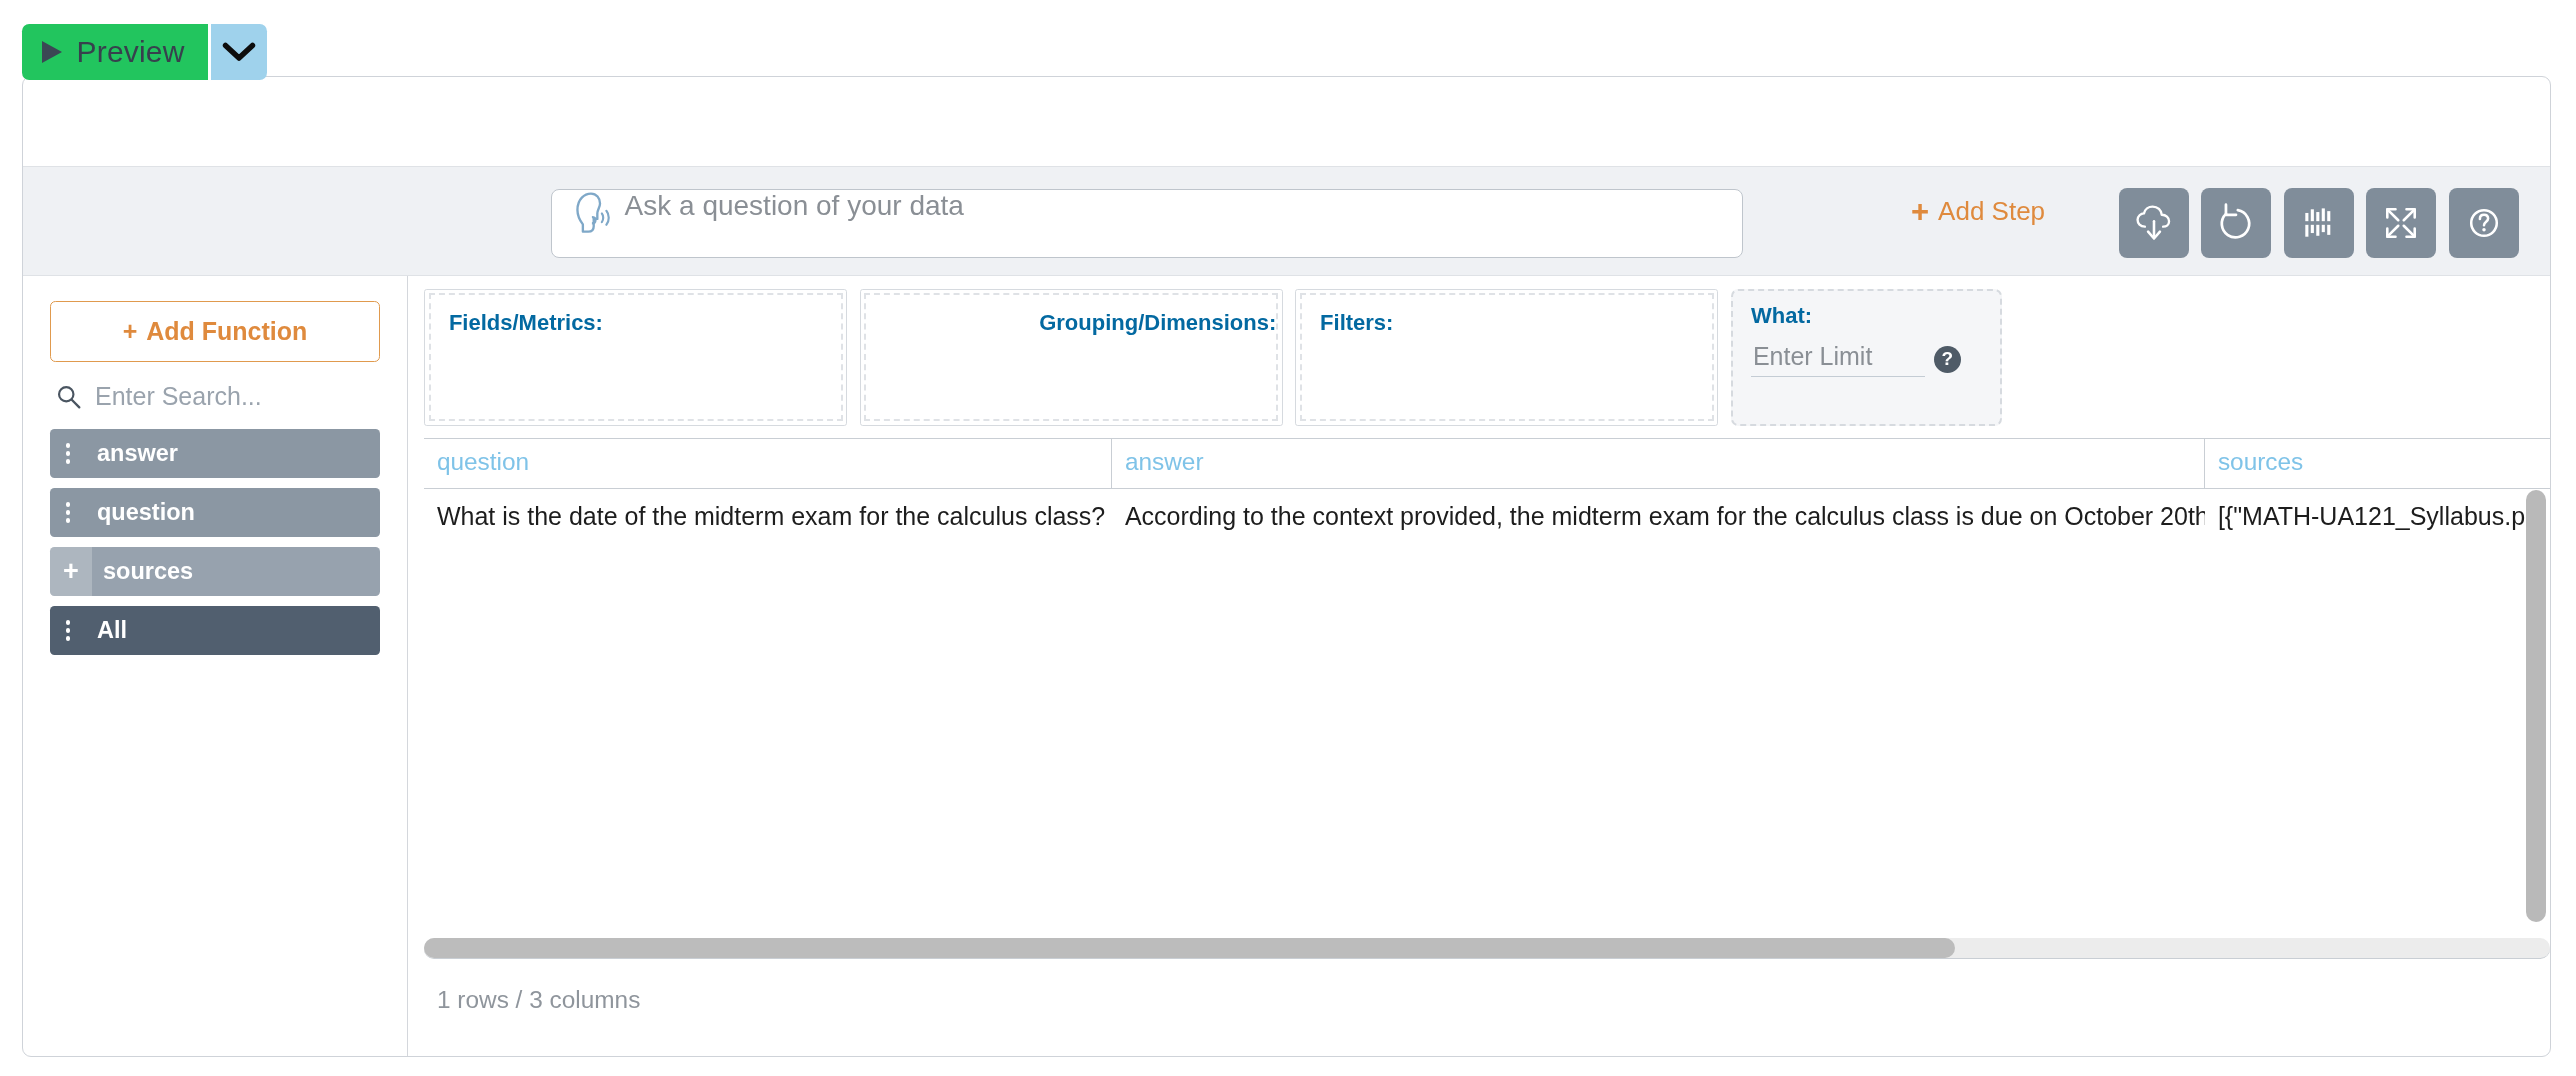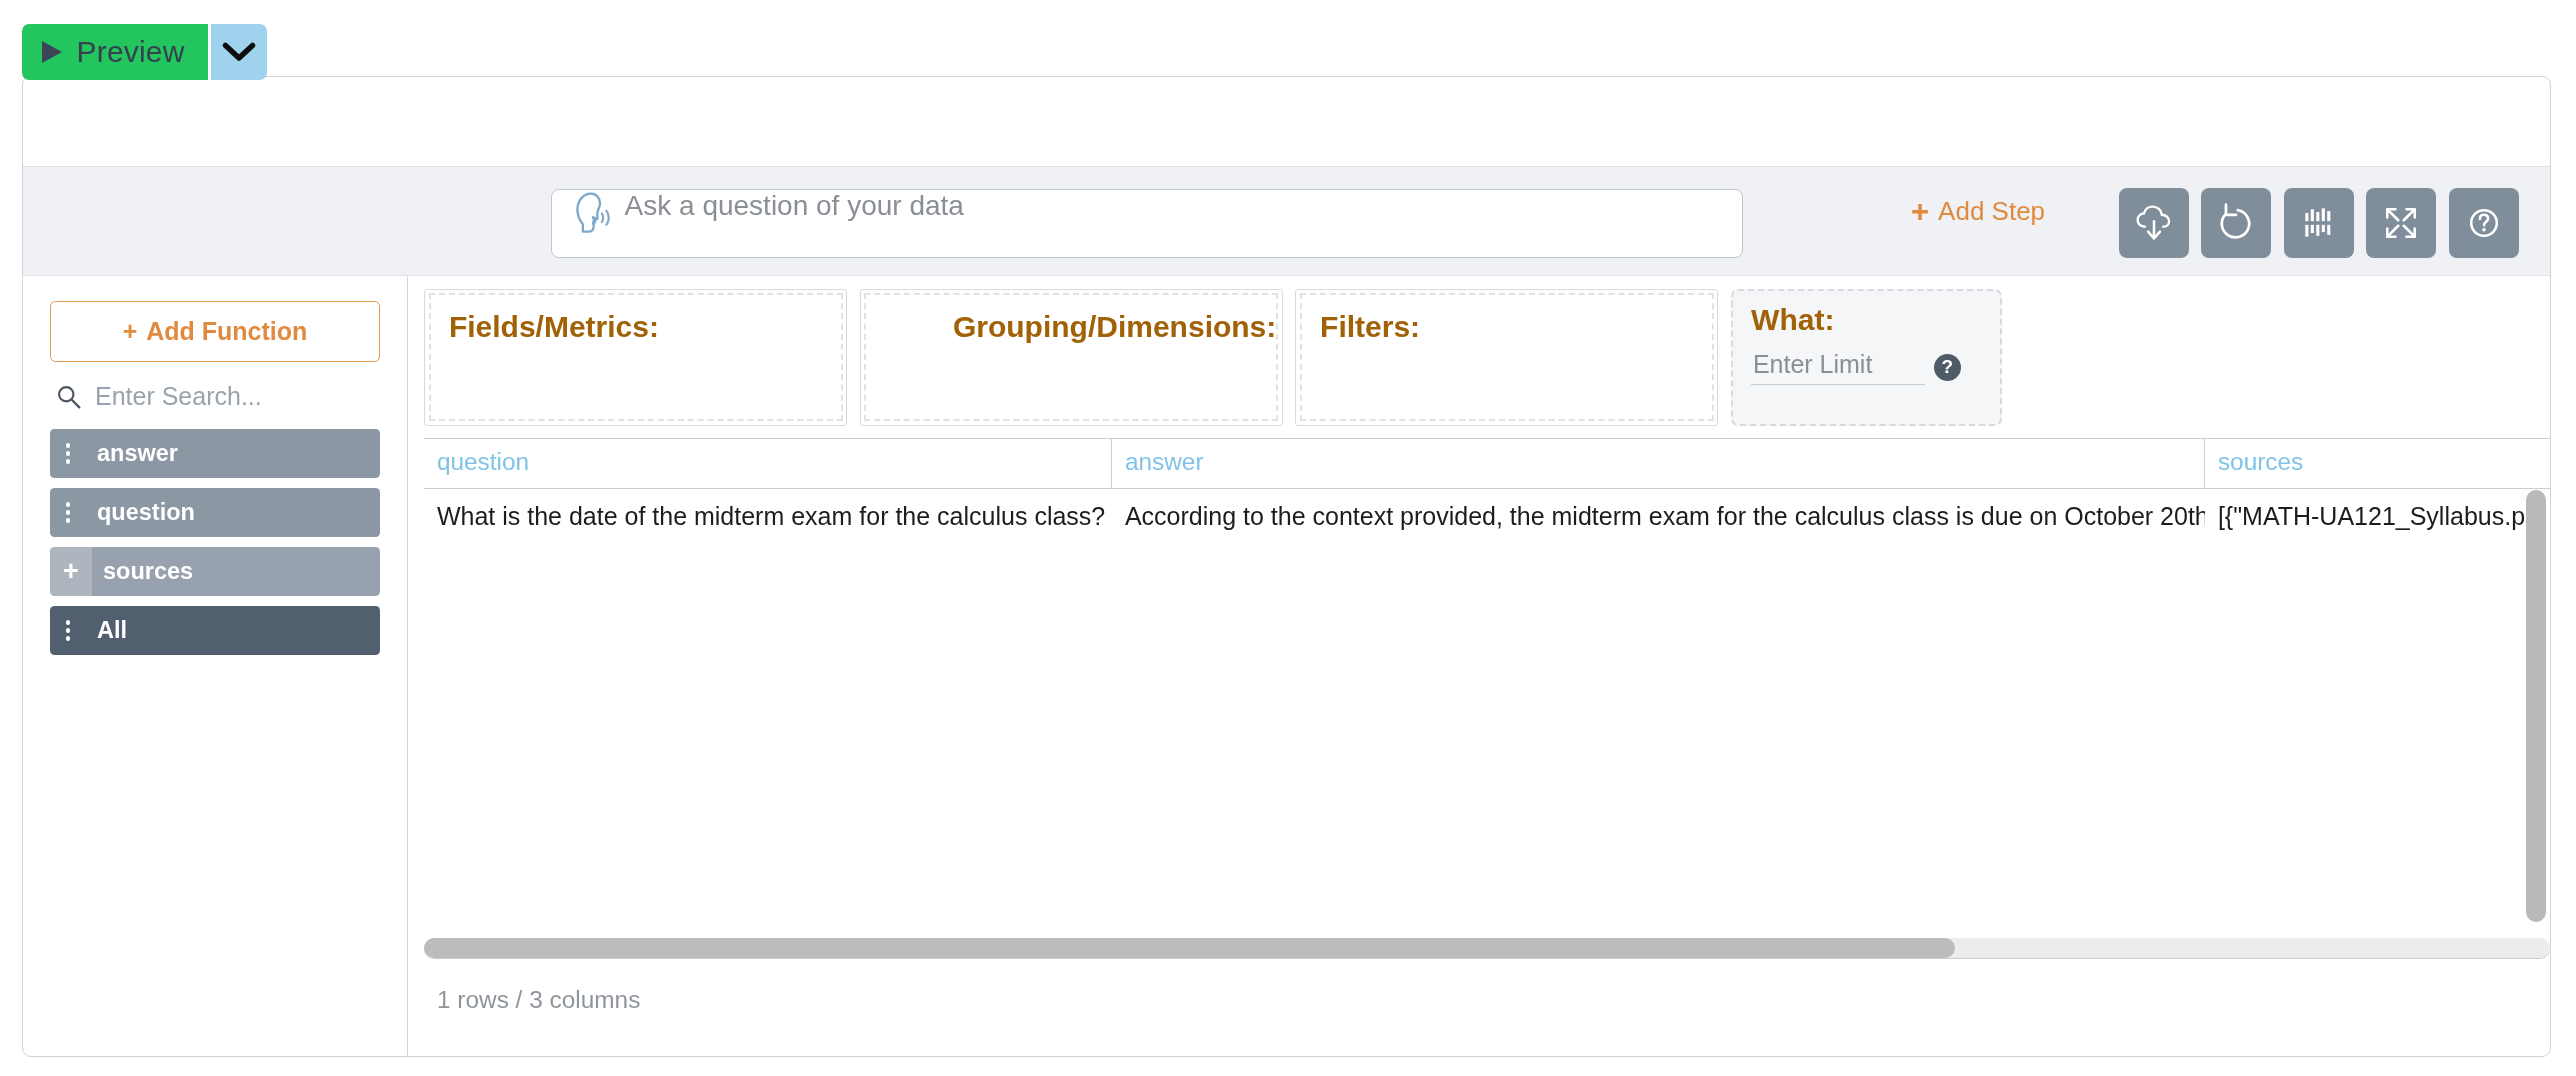--- a/index.html
+++ b/index.html
@@ -261,23 +261,23 @@
     background: #ffffff;
     position: relative;
   }
   .drop-box .inner {
     height: 100%;
     border: 2.7px dashed #dfe2e6;
     box-sizing: border-box;
     padding: 14.5px 0 0 18px;
   }
   .drop-title {
-    font-size: 30px;
-    font-weight: bold;
-    color: #a16207;
+    font-size: 22px;
+    font-weight: bold;
+    color: #0369a1;
   }
   .limit-box {
     width: 271px;
     flex: 0 0 271px;
     height: 137px;
     border: 2.7px dashed #d6dadf;
     border-radius: 7.2px;
     background: #f5f6f8;
     box-sizing: border-box;
     padding: 12.6px 0 0 18px;

